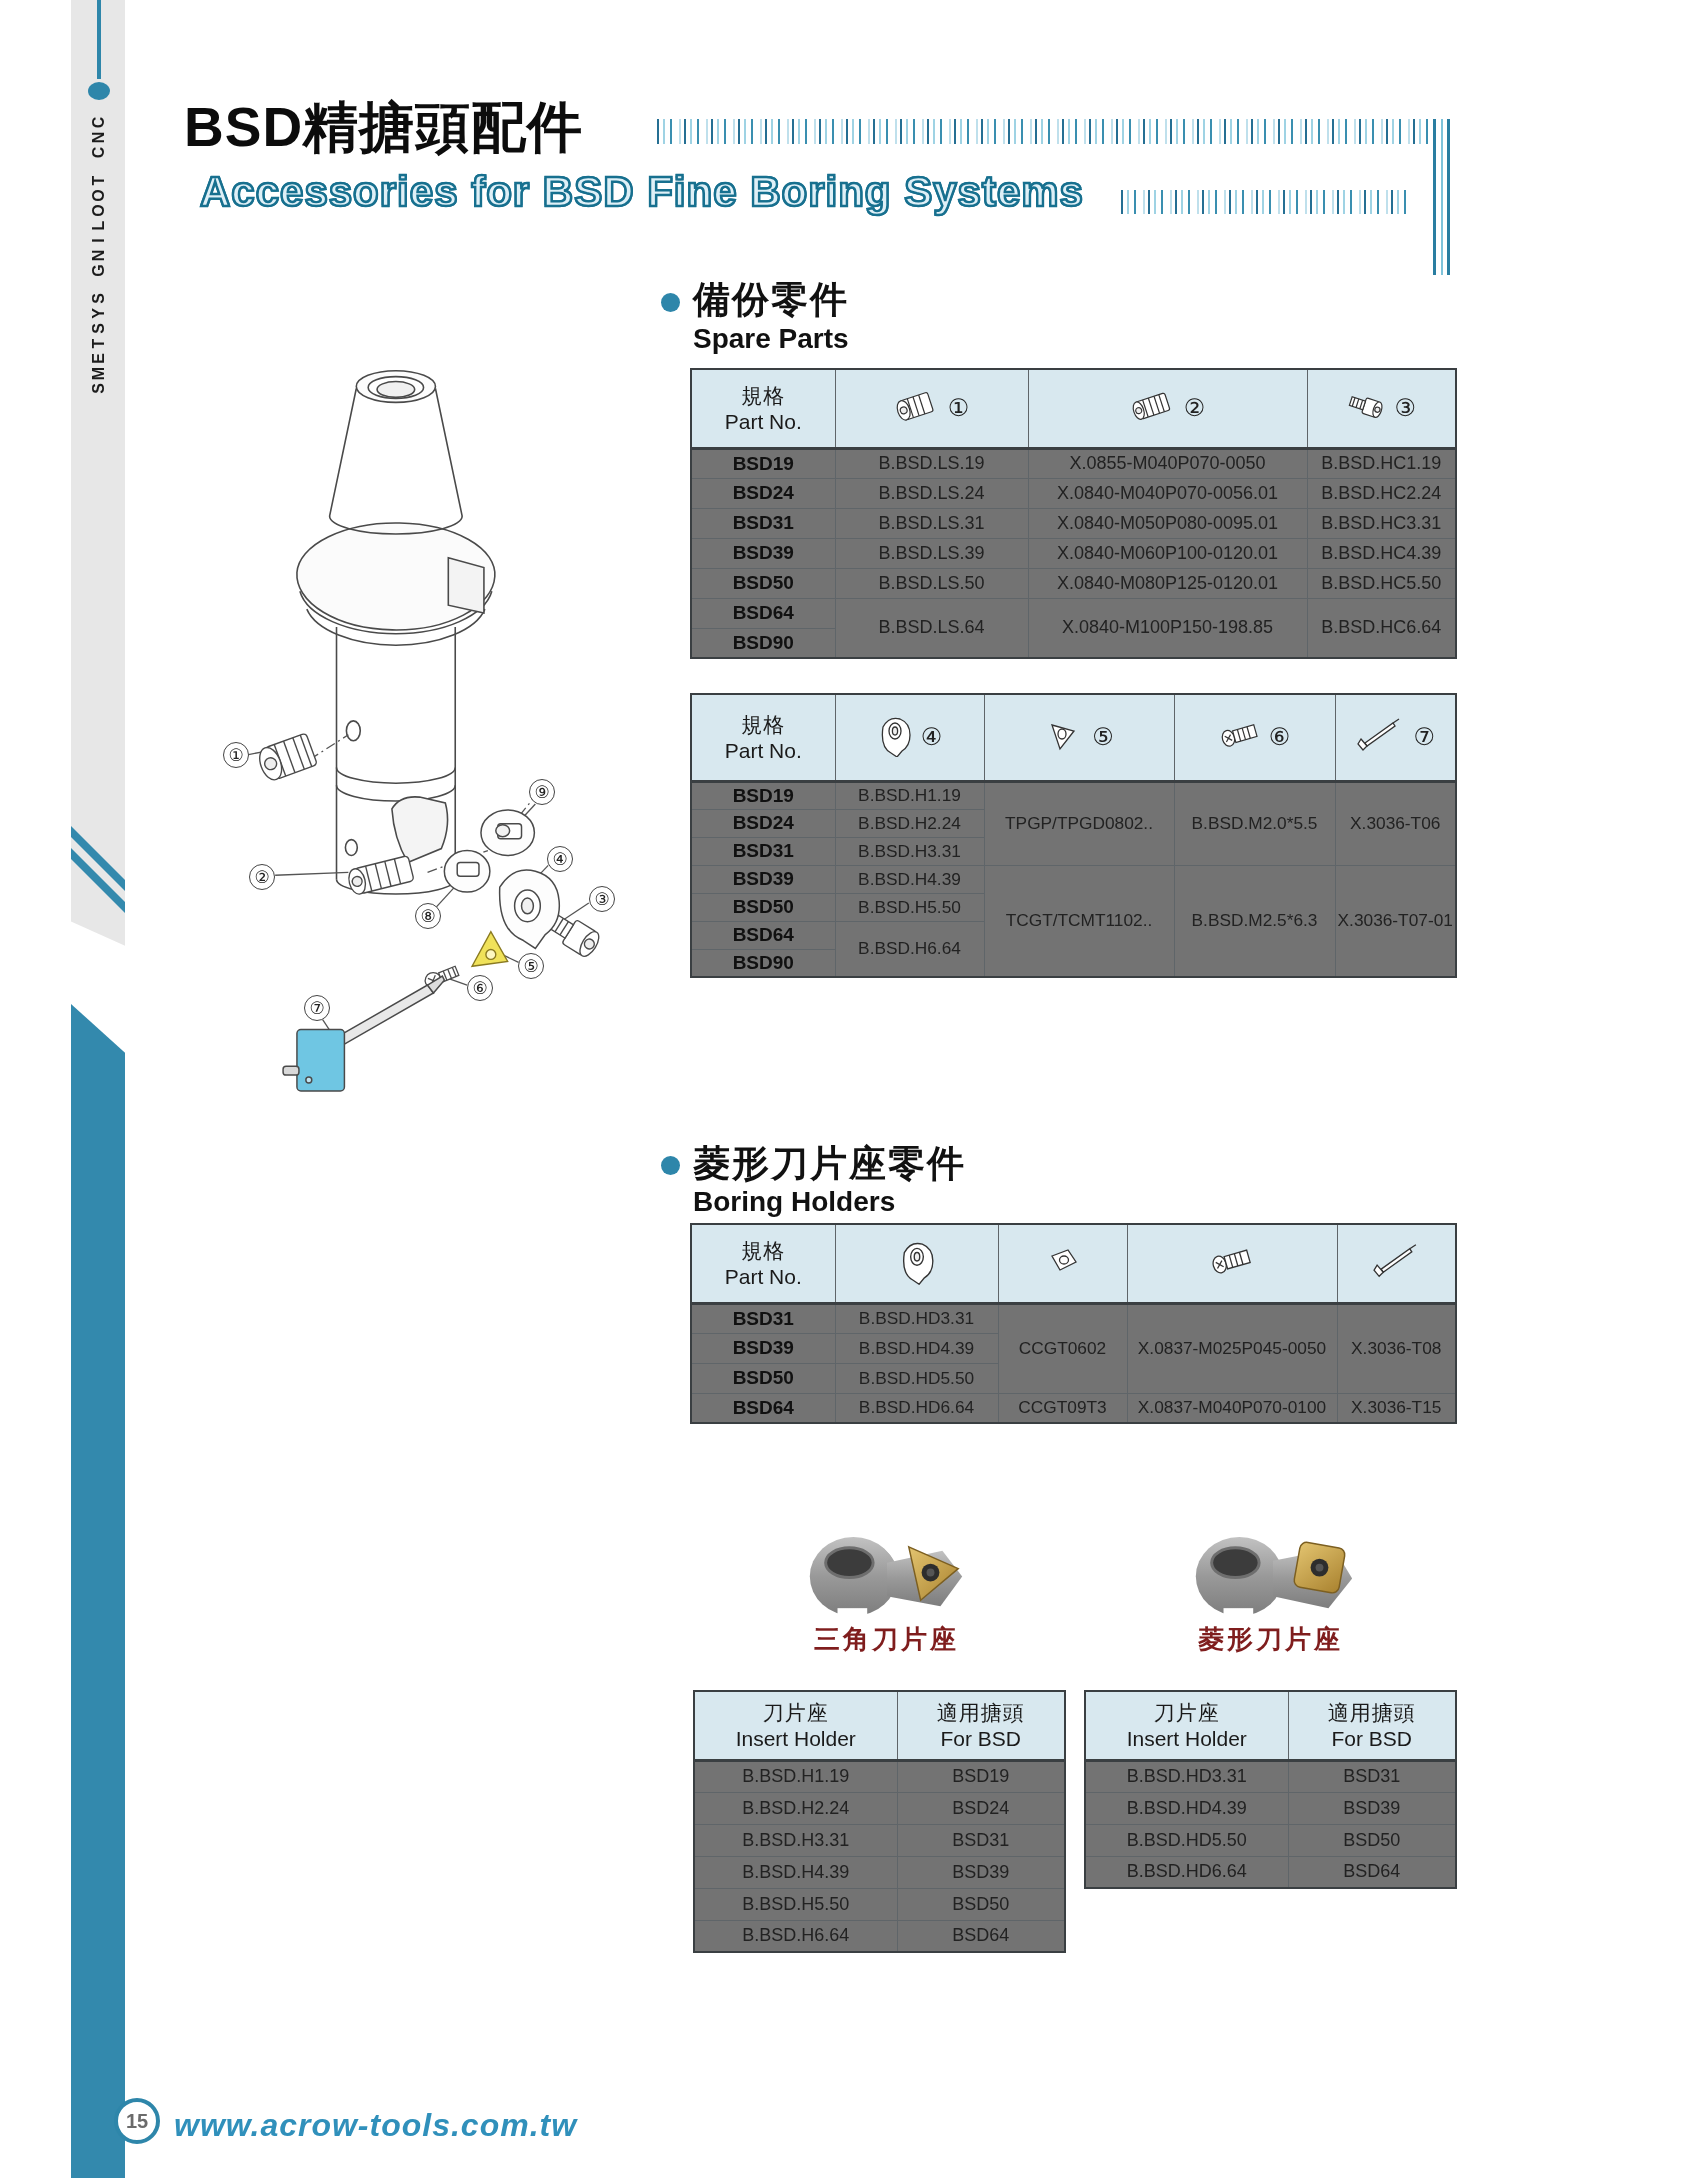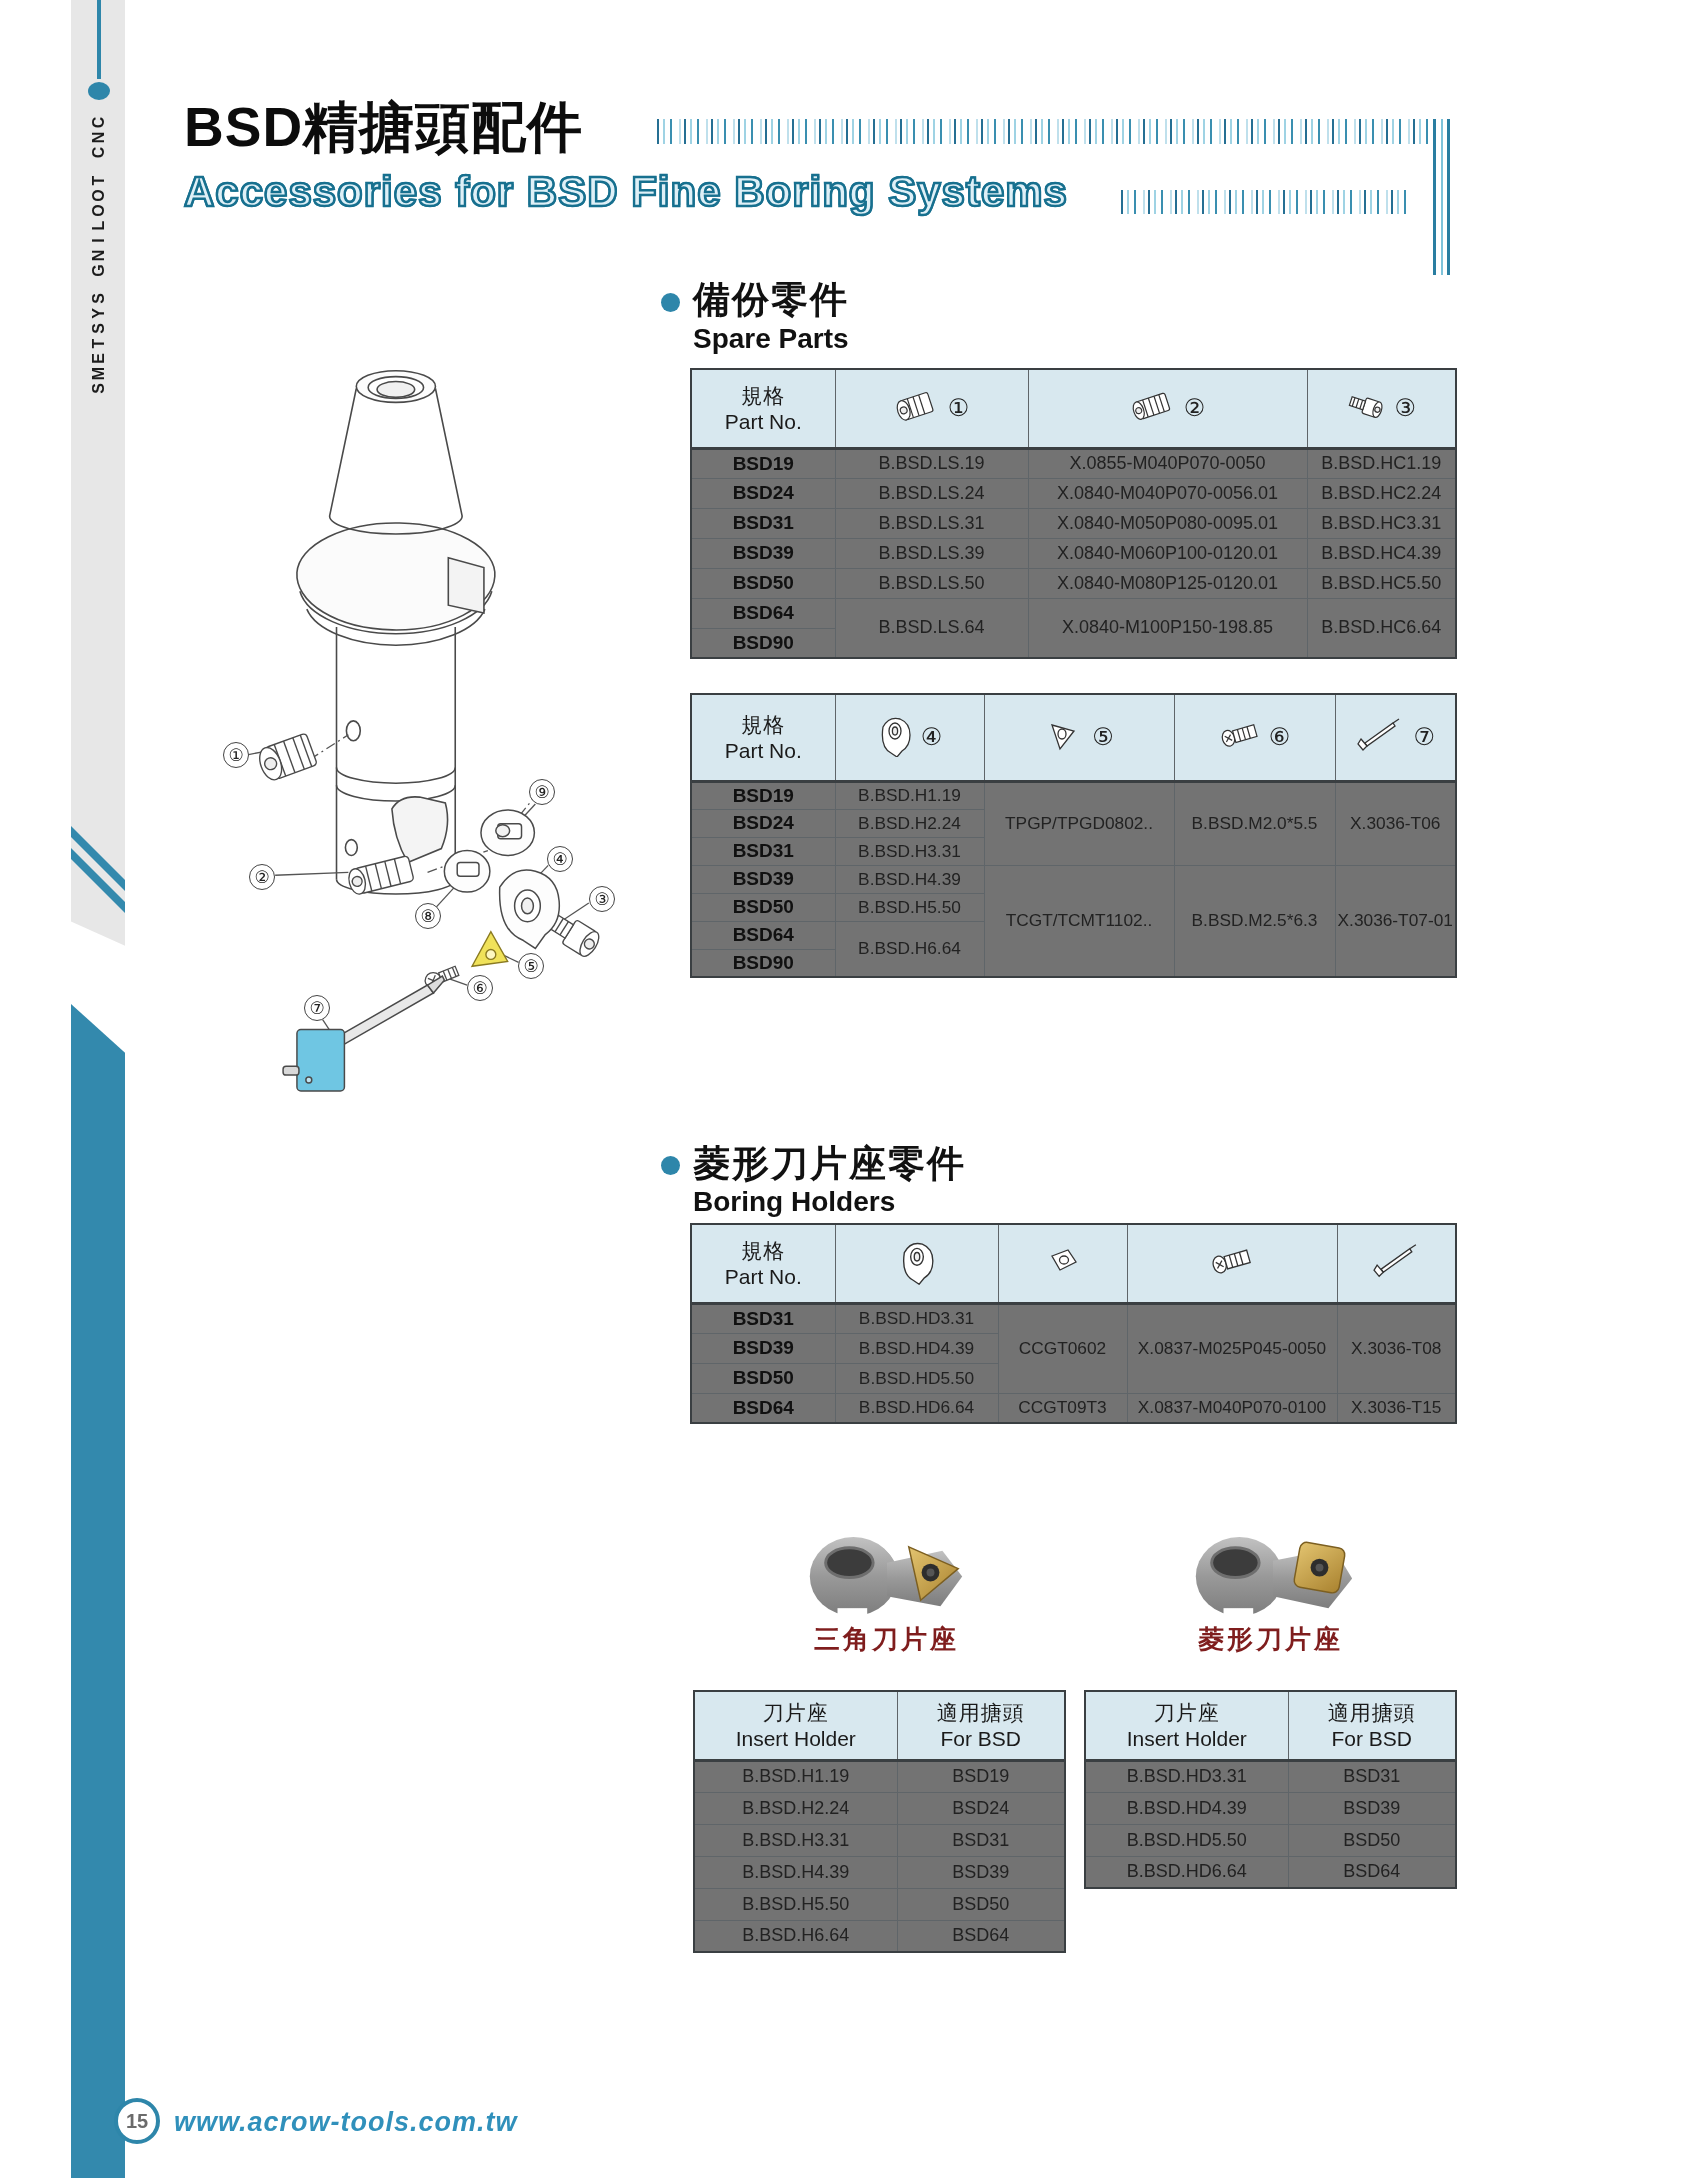--- a/index.html
+++ b/index.html
@@ -17,21 +17,21 @@
   .stripe-b { top:875px; transform:skewY(45deg); }
   .band-line { position:absolute; left:97px; top:0; width:4px; height:79px; background:#2e86aa; }
   .band-dot  { position:absolute; left:88px; top:82px; width:22px; height:18px; border-radius:50%; background:#2e86aa; }
   .vtext { position:absolute; left:71px; top:115px; width:54px; display:flex; flex-direction:column; align-items:center; }
   .vtext .vl { height:15px; width:20px; display:flex; align-items:center; justify-content:center;
                font-size:16px; font-weight:bold; color:#1c1c1c; transform:rotate(-90deg); }
   .vtext .sp { height:13px; }
 
   
   .title { position:absolute; left:184px; top:91px; font-size:55px; font-weight:800; color:#0c0c0c; letter-spacing:1px; }
-  .subtitle { position:absolute; left:184px; top:168px; font-size:42px; font-weight:800; letter-spacing:1px;
+  .subtitle { position:absolute; left:200px; top:168px; font-size:42px; font-weight:800; letter-spacing:1px;
               color:#dff0f7; -webkit-text-stroke:2.4px #17708f;
               text-shadow:1px 1px 0 #17708f,-1px -1px 0 #17708f,1px -1px 0 #17708f,-1px 1px 0 #17708f; }
   .barcode { position:absolute; background:repeating-linear-gradient(90deg,
               #256f93 0 2px, transparent 2px 6px,
               #9fd3e4 6px 8px, transparent 8px 13px,
               #3a8fb0 13px 15px, transparent 15px 22px,
               #bfe0ec 22px 24px, transparent 24px 27px); }
   .bc1 { left:657px; top:119px; width:778px; height:25px; }
   .bc2 { left:1121px; top:190px; width:286px; height:24px; }
   .bc-tall { left:1433px; top:119px; width:22px; height:156px;
@@ -66,21 +66,21 @@
 
   
   .diagram { position:absolute; left:198px; top:332px; width:465px; height:762px; }
   .dnum { position:absolute; width:26px; height:26px; border:1.6px solid #444; border-radius:50%;
           background:#fff; font-size:17px; color:#222; display:flex; align-items:center; justify-content:center; }
 
   
   .page-badge { position:absolute; left:114px; top:2098px; width:46px; height:46px; border-radius:50%;
                 background:#fff; border:4px solid #2e86aa; display:flex; align-items:center; justify-content:center;
                 font-size:20px; font-weight:bold; color:#6b6b6b; }
-  .footer-url { position:absolute; left:174px; top:2107px; font-size:27px; font-weight:bold; font-style:italic; color:#3090bb; letter-spacing:1px; }
+  .footer-url { position:absolute; left:174px; top:2107px; font-size:32px; font-weight:bold; font-style:italic; color:#3090bb; letter-spacing:1px; }
 </style>
 </head>
 <body>
 
 <div class="page">
 
   <div class="band-gray"></div>
   <div class="band-stripe stripe-a"></div>
   <div class="band-stripe stripe-b"></div>
   <div class="band-blue"></div>

